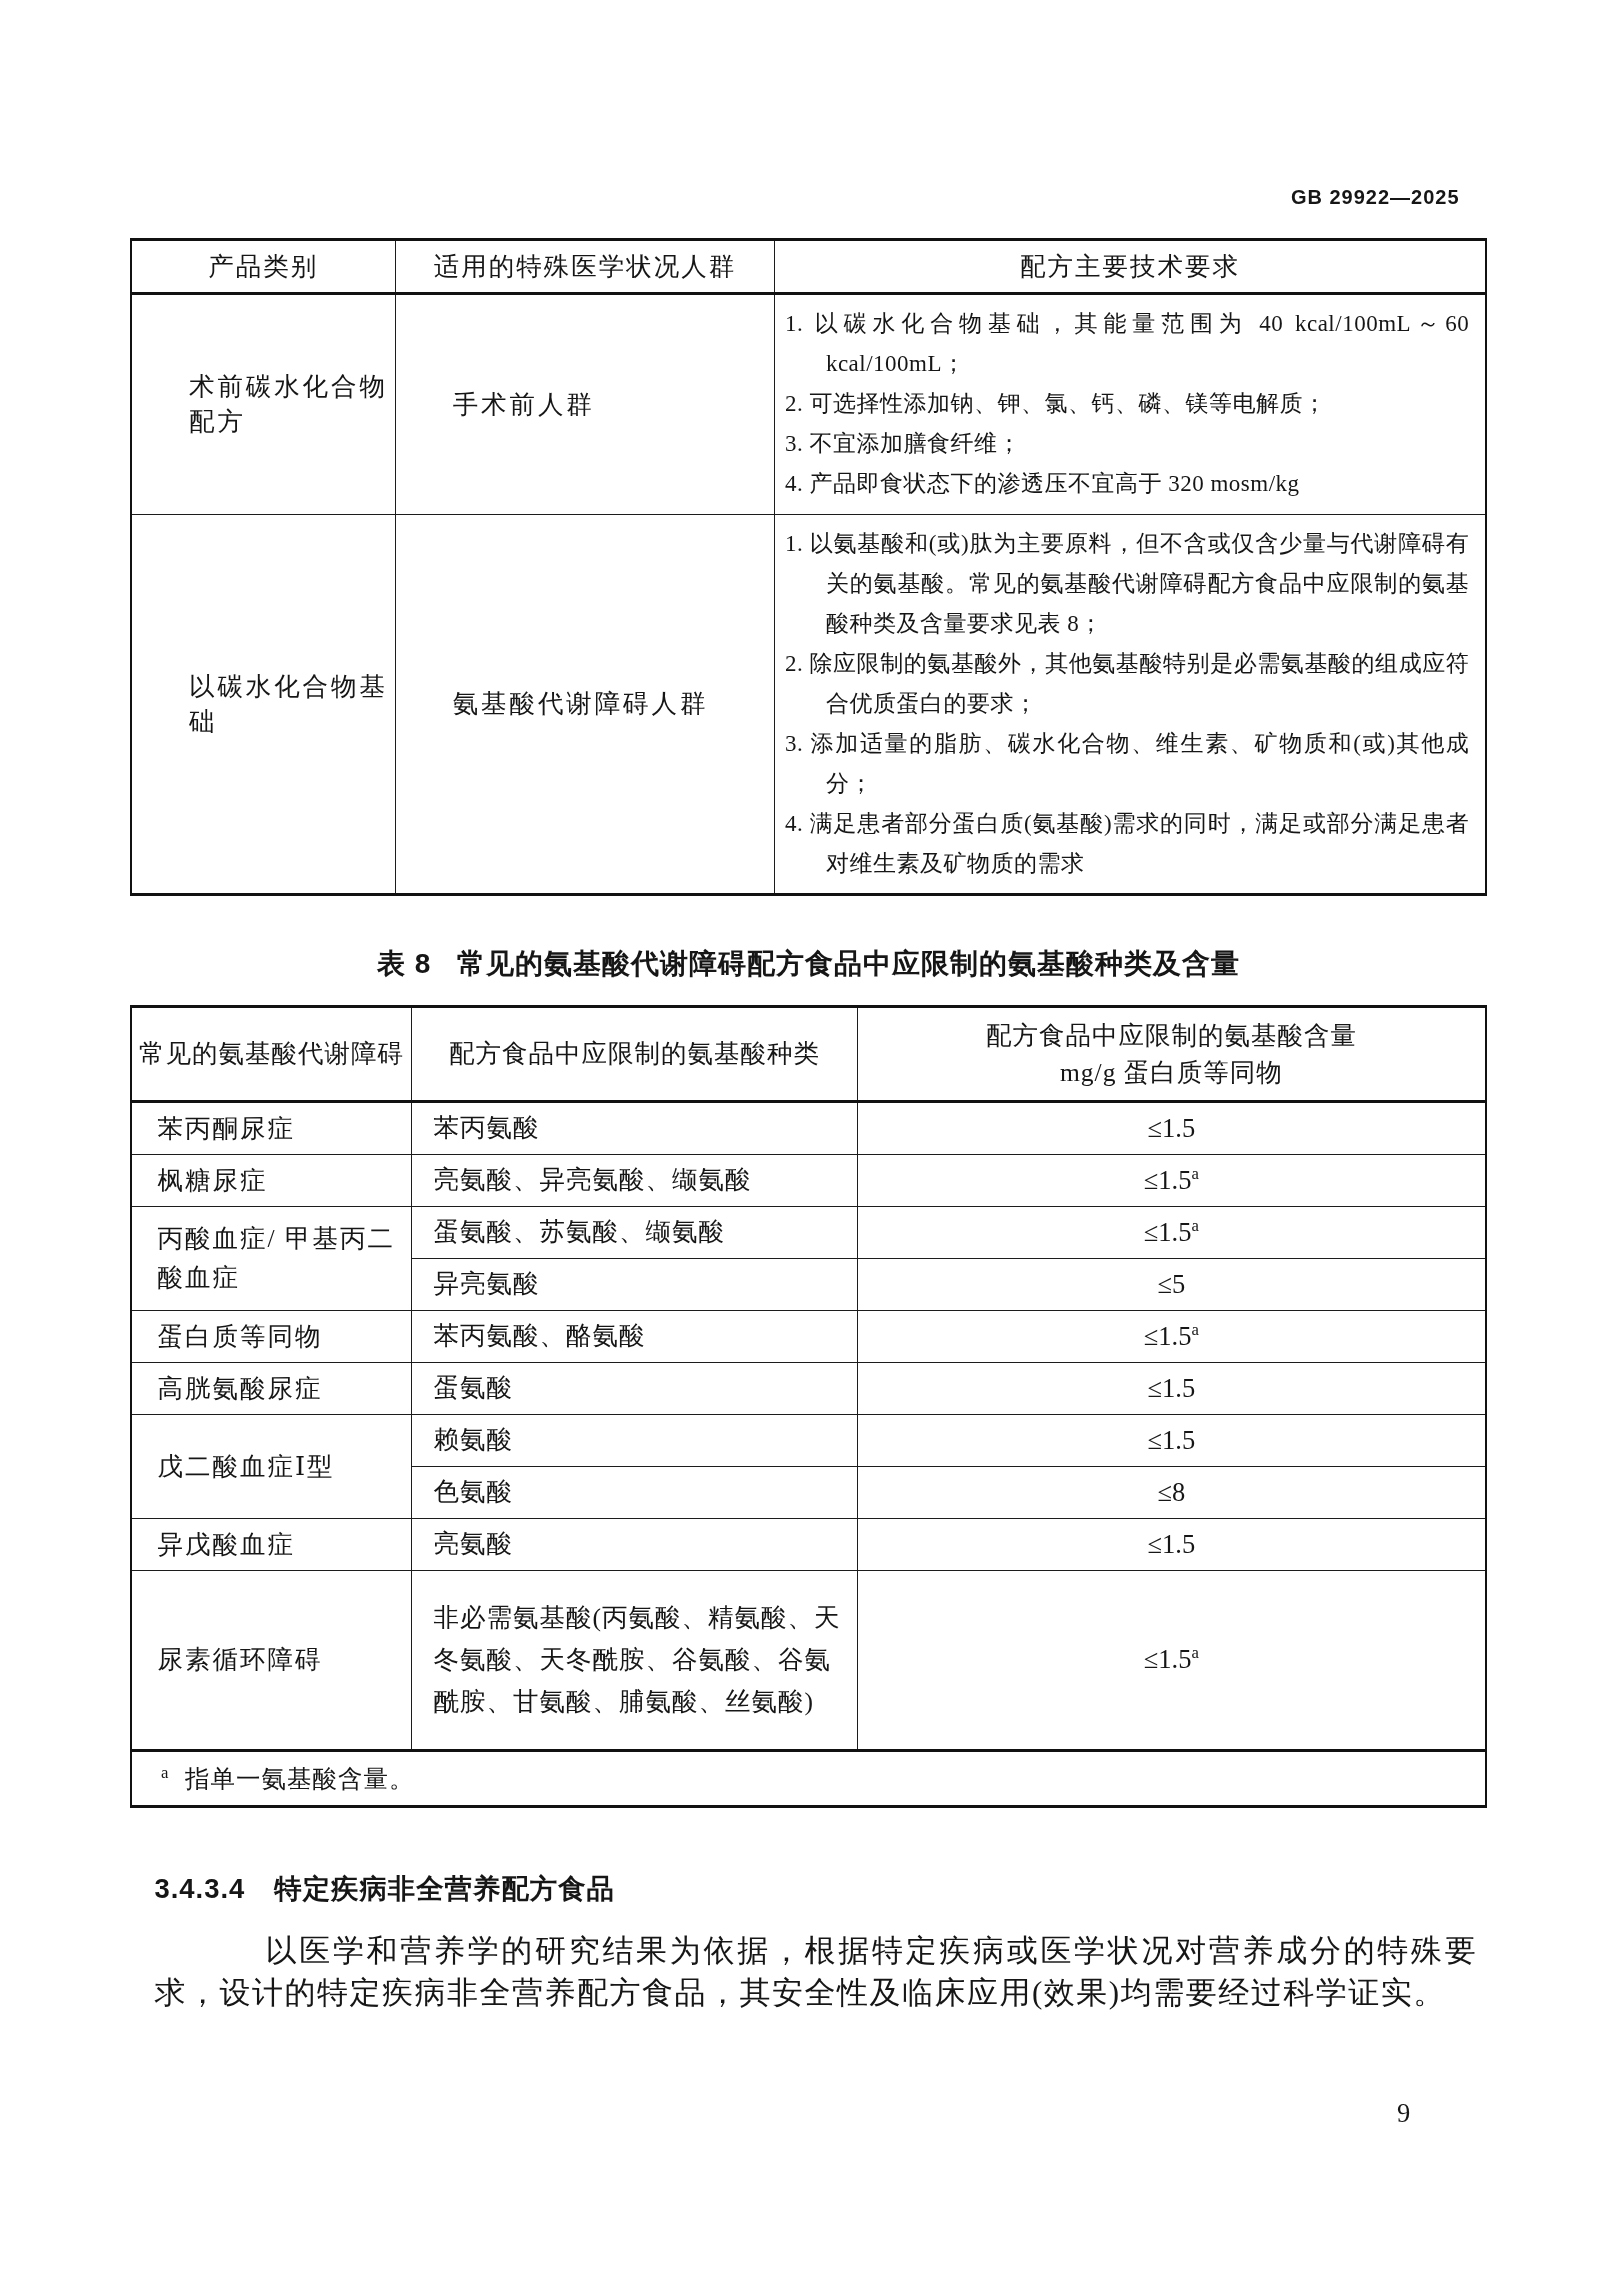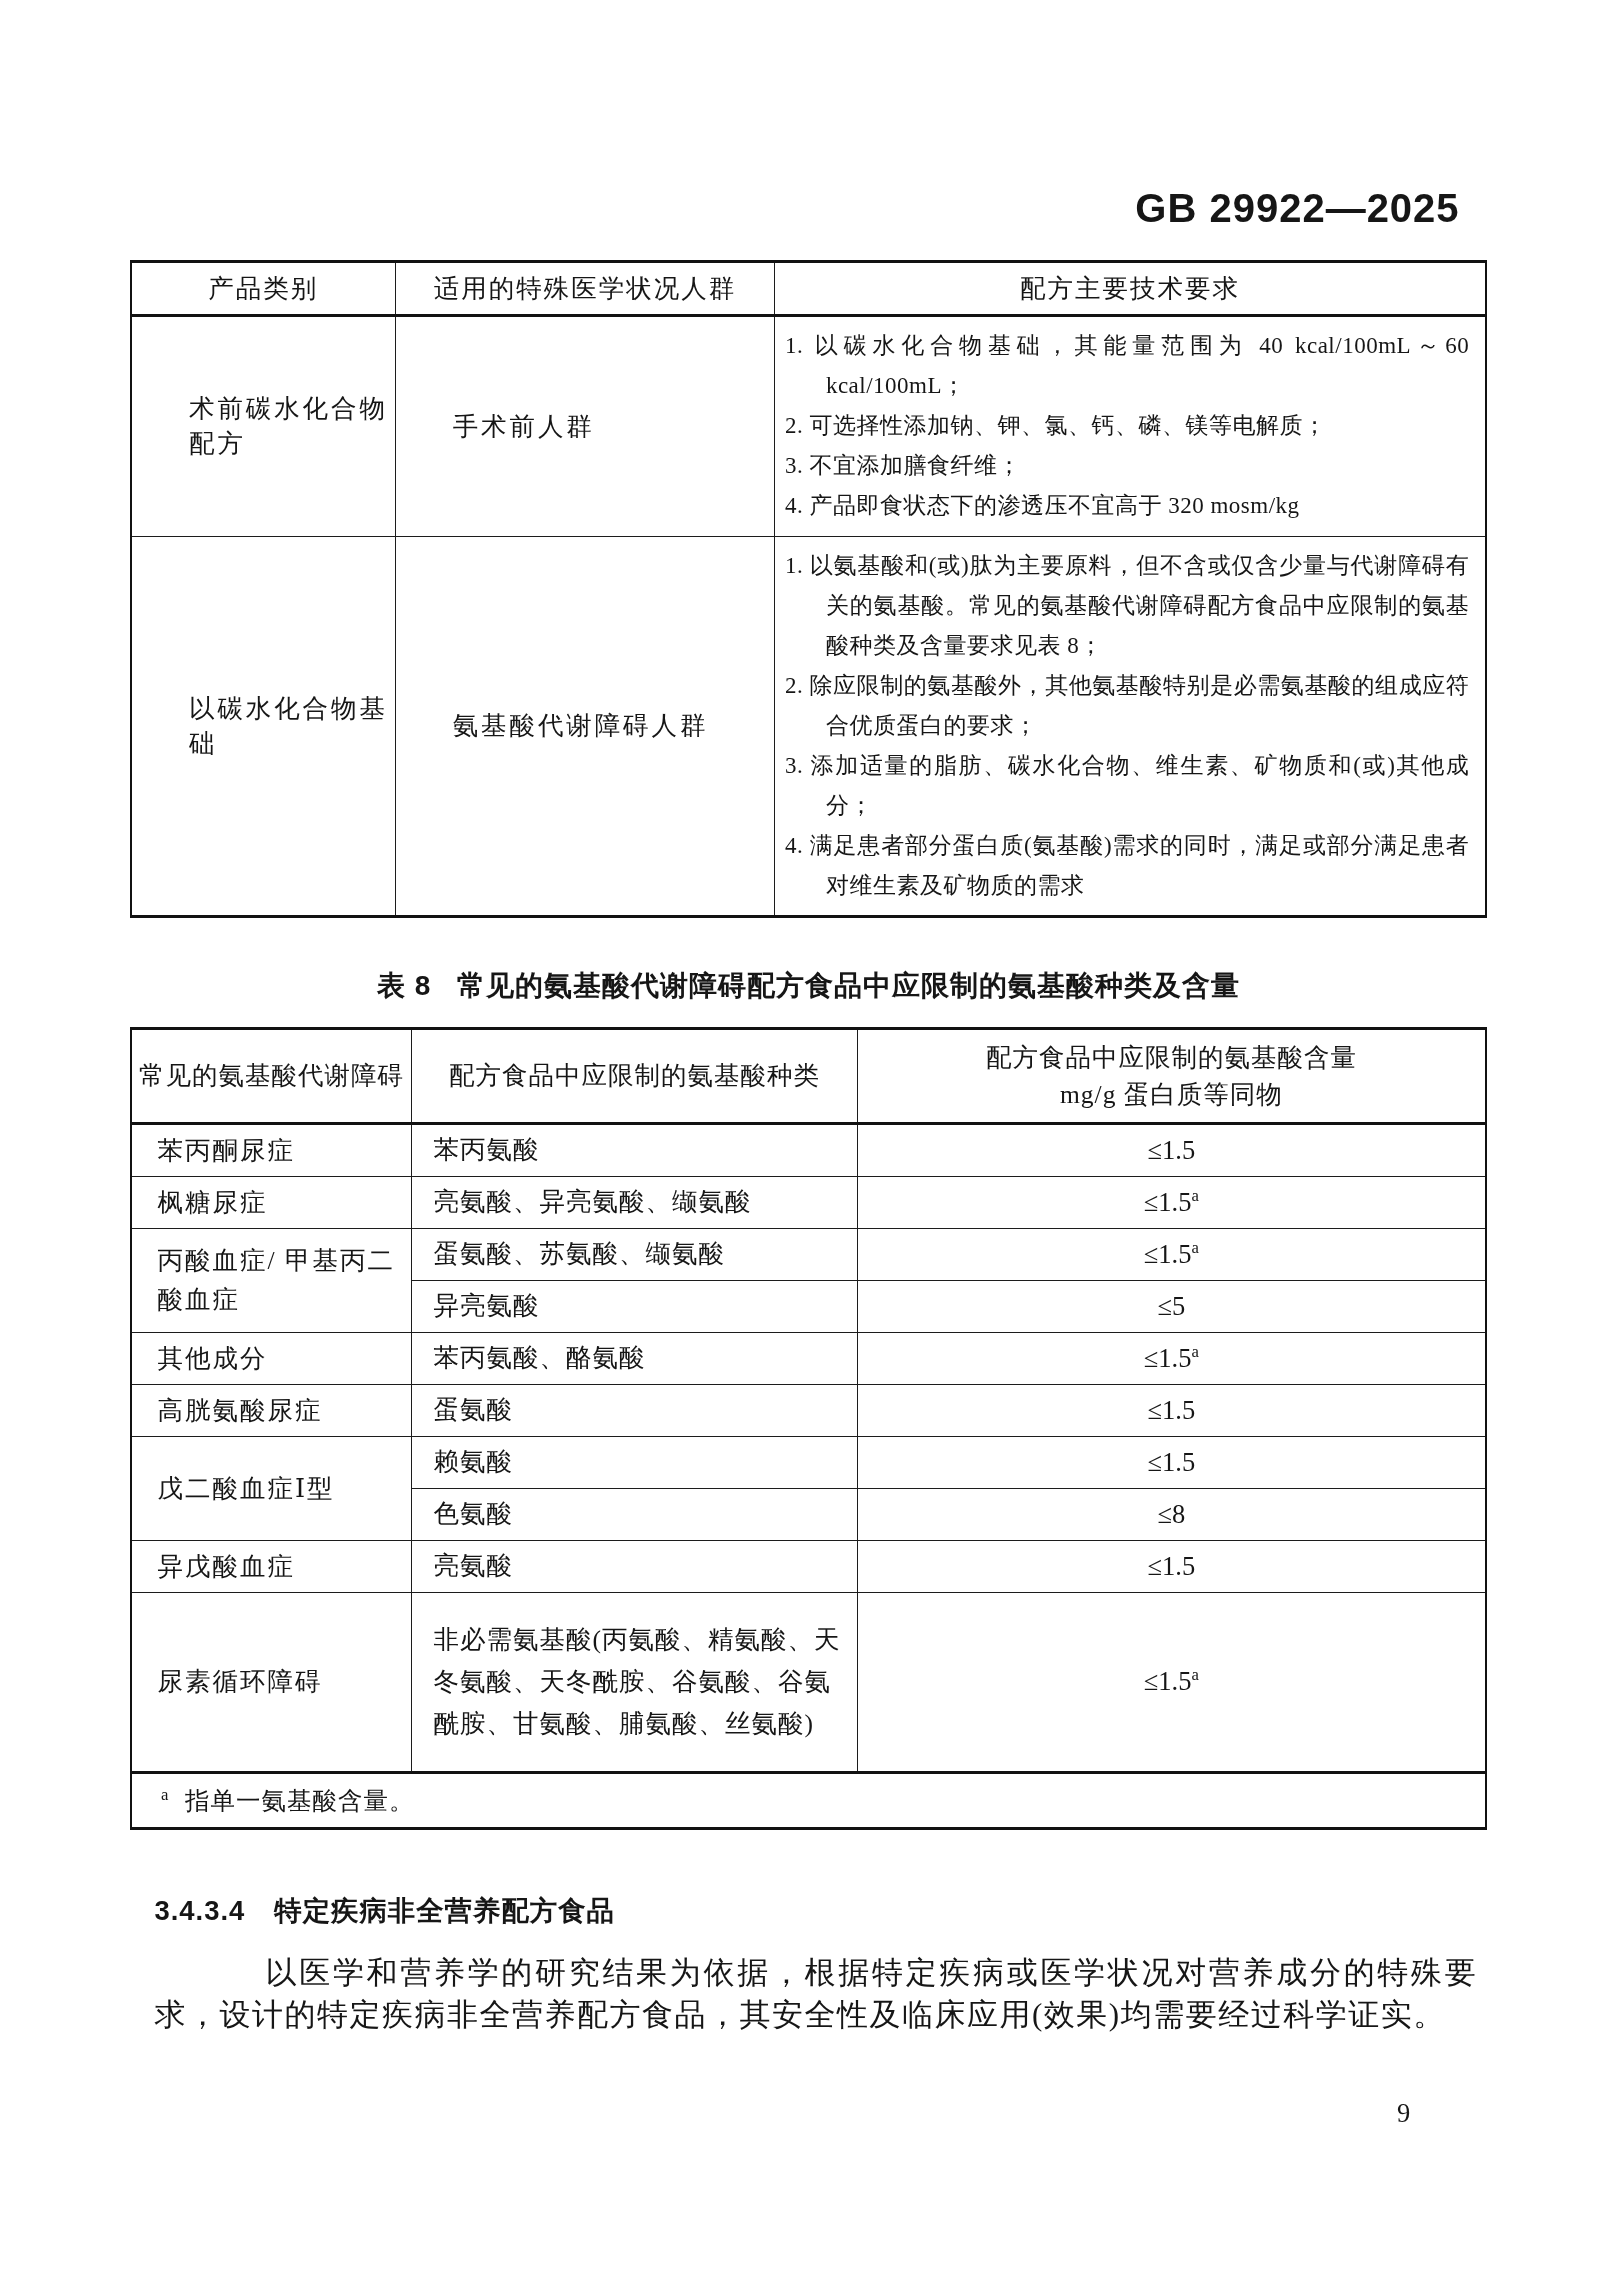--- a/index.html
+++ b/index.html
@@ -17,21 +17,21 @@
   }
   .content { padding: 0 134px 0 130px; }
 
   
   .doc-number {
     padding-top: 186px;
     padding-right: 27.4px;
     text-align: right;
     font-family: "Liberation Sans", "DejaVu Sans", sans-serif;
     font-weight: 700;
-    font-size: 40px;
+    font-size: 20px;
     letter-spacing: 1px;
   }
 
   
   .caption {
     text-align: center;
     font-family: "Liberation Sans", "DejaVu Sans", sans-serif;
     font-weight: 700;
     font-size: 28px;
     letter-spacing: 1px;
@@ -177,21 +177,21 @@
         <tr>
           <td class="disease" rowspan="2">丙酸血症/ 甲基丙二酸血症</td>
           <td class="acids">蛋氨酸、苏氨酸、缬氨酸</td>
           <td class="val"><span>≤1.5</span><sup>a</sup></td>
         </tr>
         <tr>
           <td class="acids">异亮氨酸</td>
           <td class="val"><span>≤5</span><sup></sup></td>
         </tr>
         <tr>
-          <td class="disease">其他成分</td>
+          <td class="disease">蛋白质等同物</td>
           <td class="acids">苯丙氨酸、酪氨酸</td>
           <td class="val"><span>≤1.5</span><sup>a</sup></td>
         </tr>
         <tr>
           <td class="disease">高胱氨酸尿症</td>
           <td class="acids">蛋氨酸</td>
           <td class="val"><span>≤1.5</span><sup></sup></td>
         </tr>
         <tr>
           <td class="disease" rowspan="2">戊二酸血症Ⅰ型</td>

